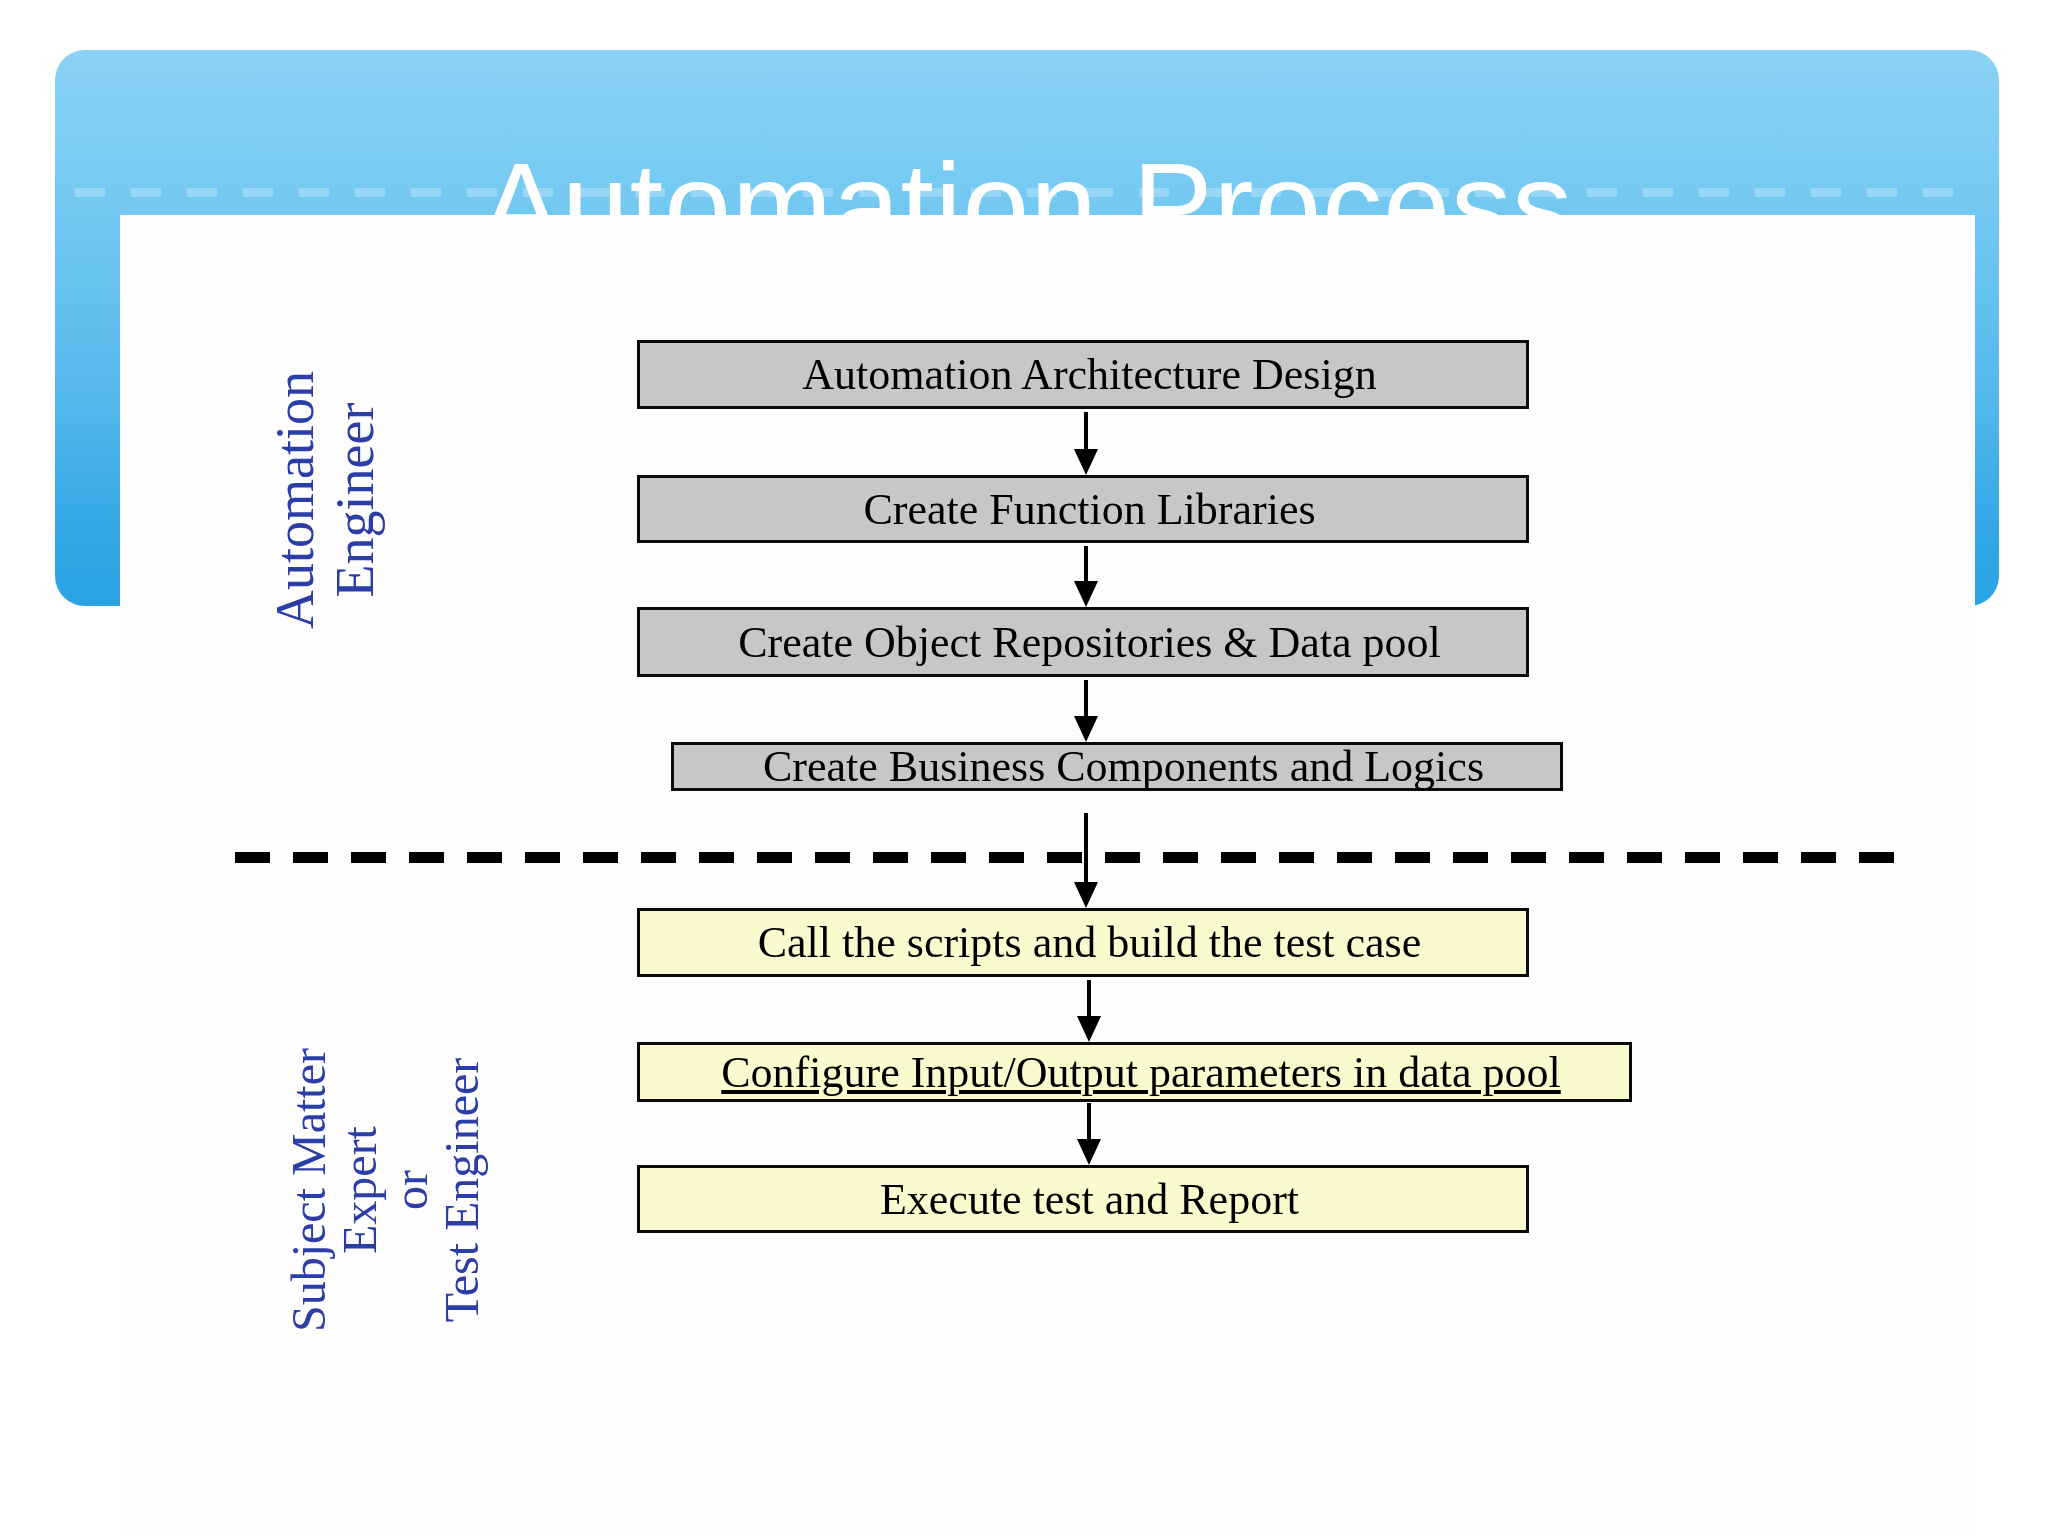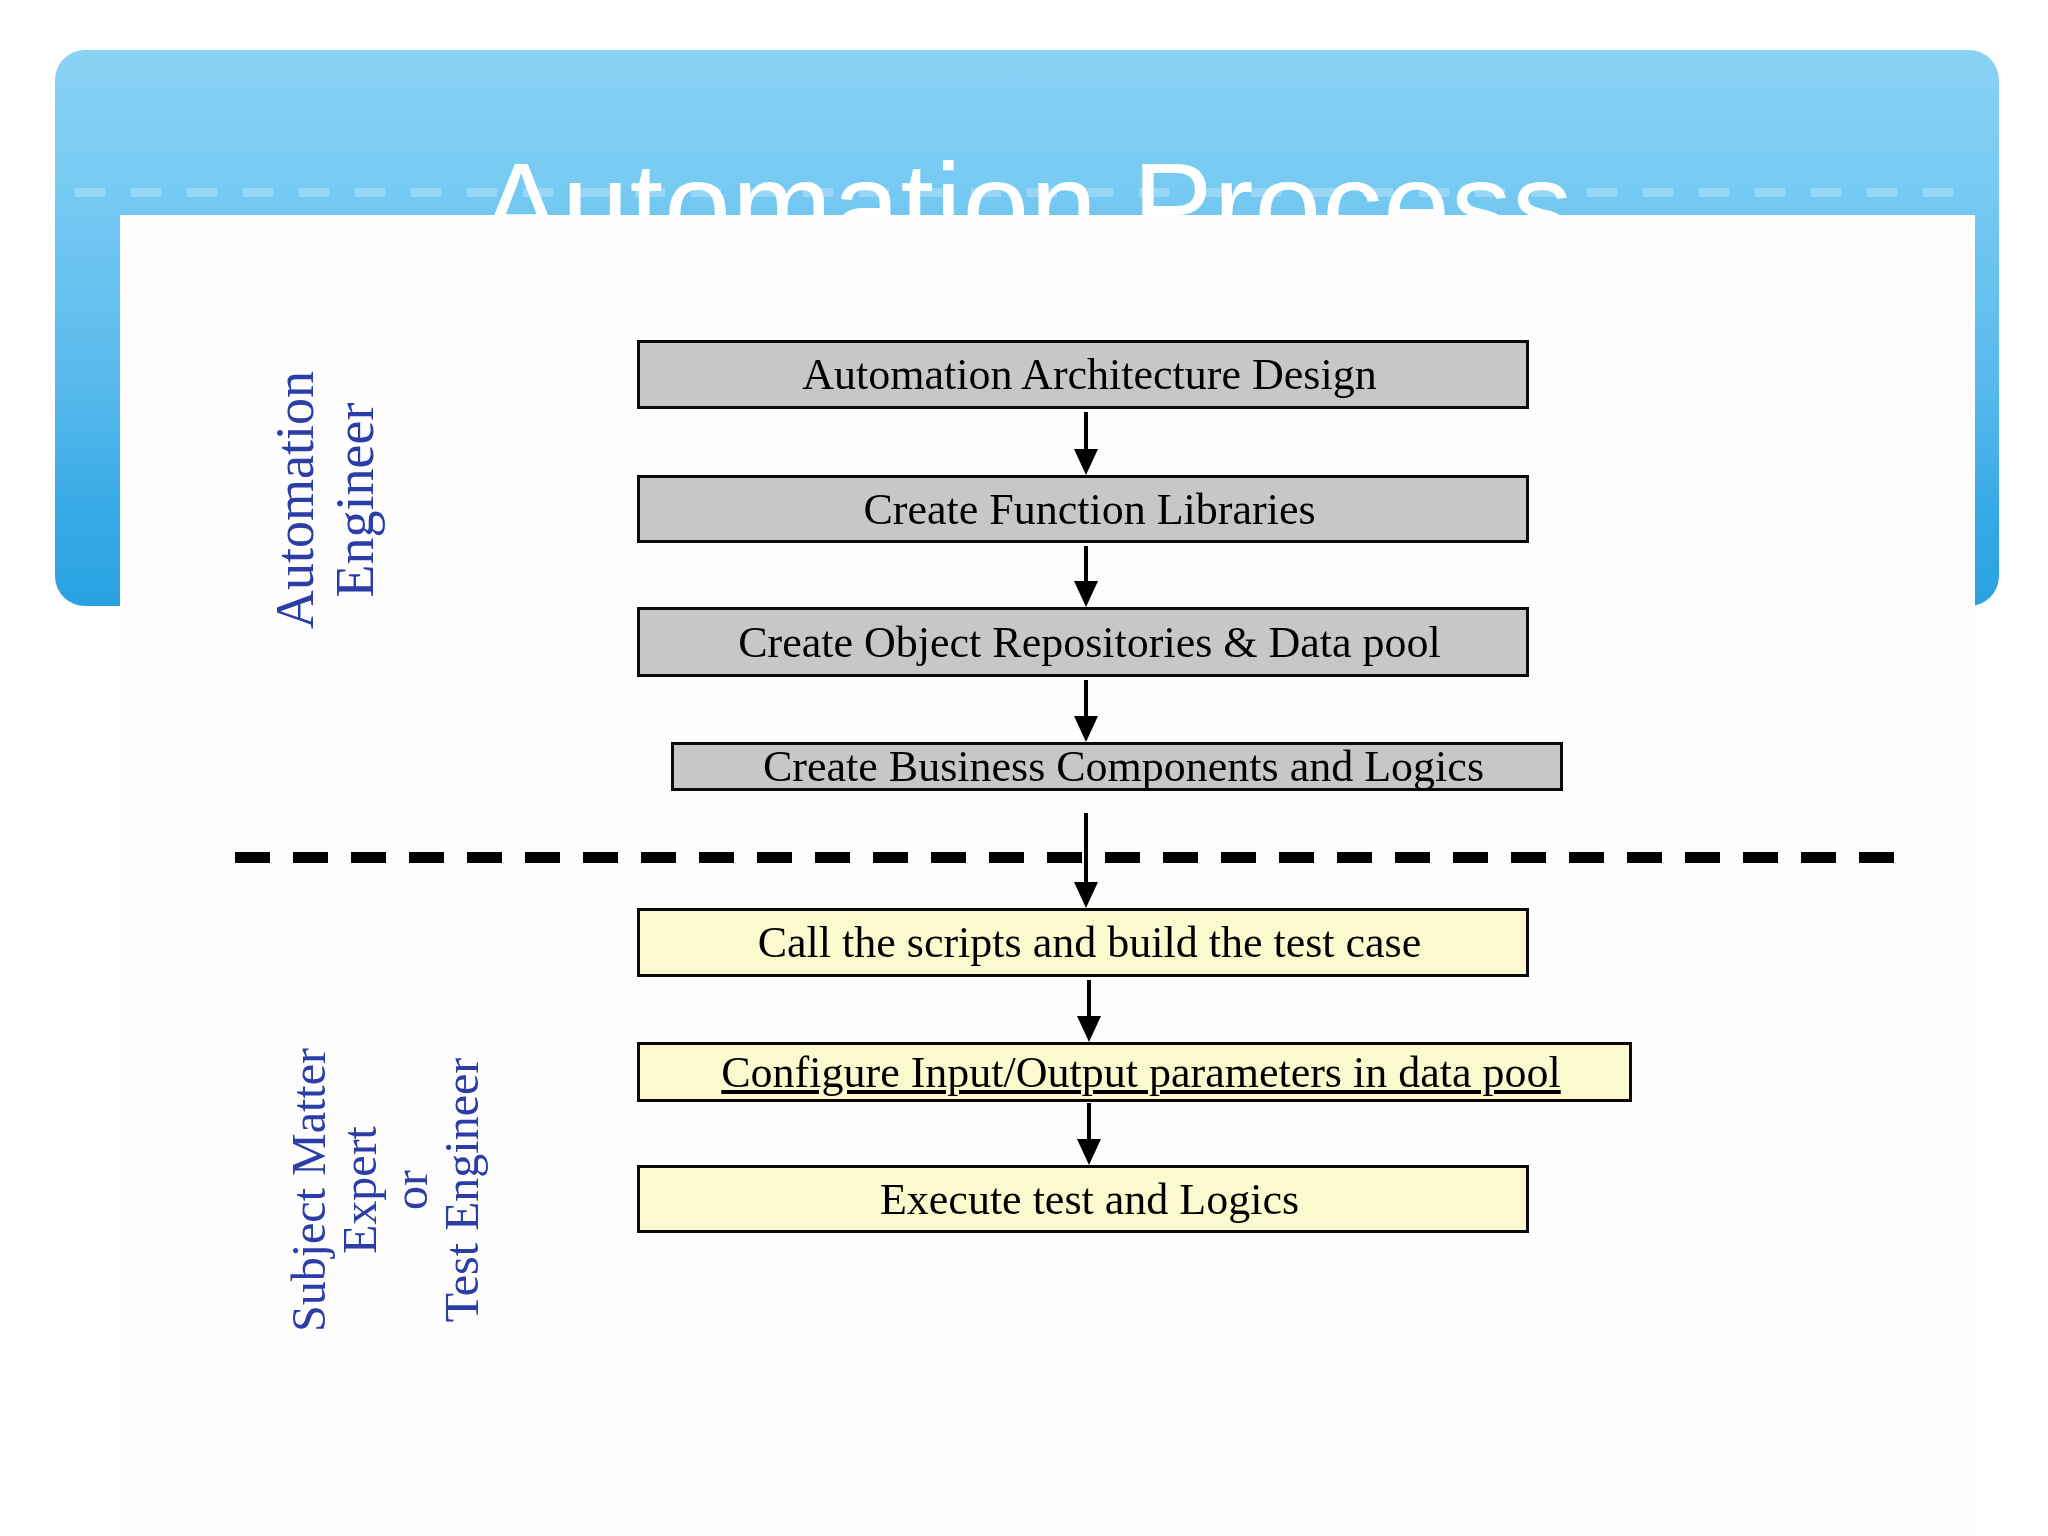--- a/index.html
+++ b/index.html
@@ -102,21 +102,21 @@
   <div>or</div>
   <div>Test Engineer</div>
 </div>
 
 <div class="step gray s1">Automation Architecture Design</div>
 <div class="step gray s2">Create Function Libraries</div>
 <div class="step gray s3">Create Object Repositories &amp; Data pool</div>
 <div class="step gray s4">Create Business Components and Logics</div>
 <div class="step yellow s5">Call the scripts and build the test case</div>
 <div class="step yellow s6">Configure Input/Output parameters in data pool</div>
-<div class="step yellow s7">Execute test and Logics</div>
+<div class="step yellow s7">Execute test and Report</div>
 
 <div class="arrow a1">
     <div class="shaft"></div>
     <div class="head"></div>
   </div>
 <div class="arrow a2">
     <div class="shaft"></div>
     <div class="head"></div>
   </div>
 <div class="arrow a3">

